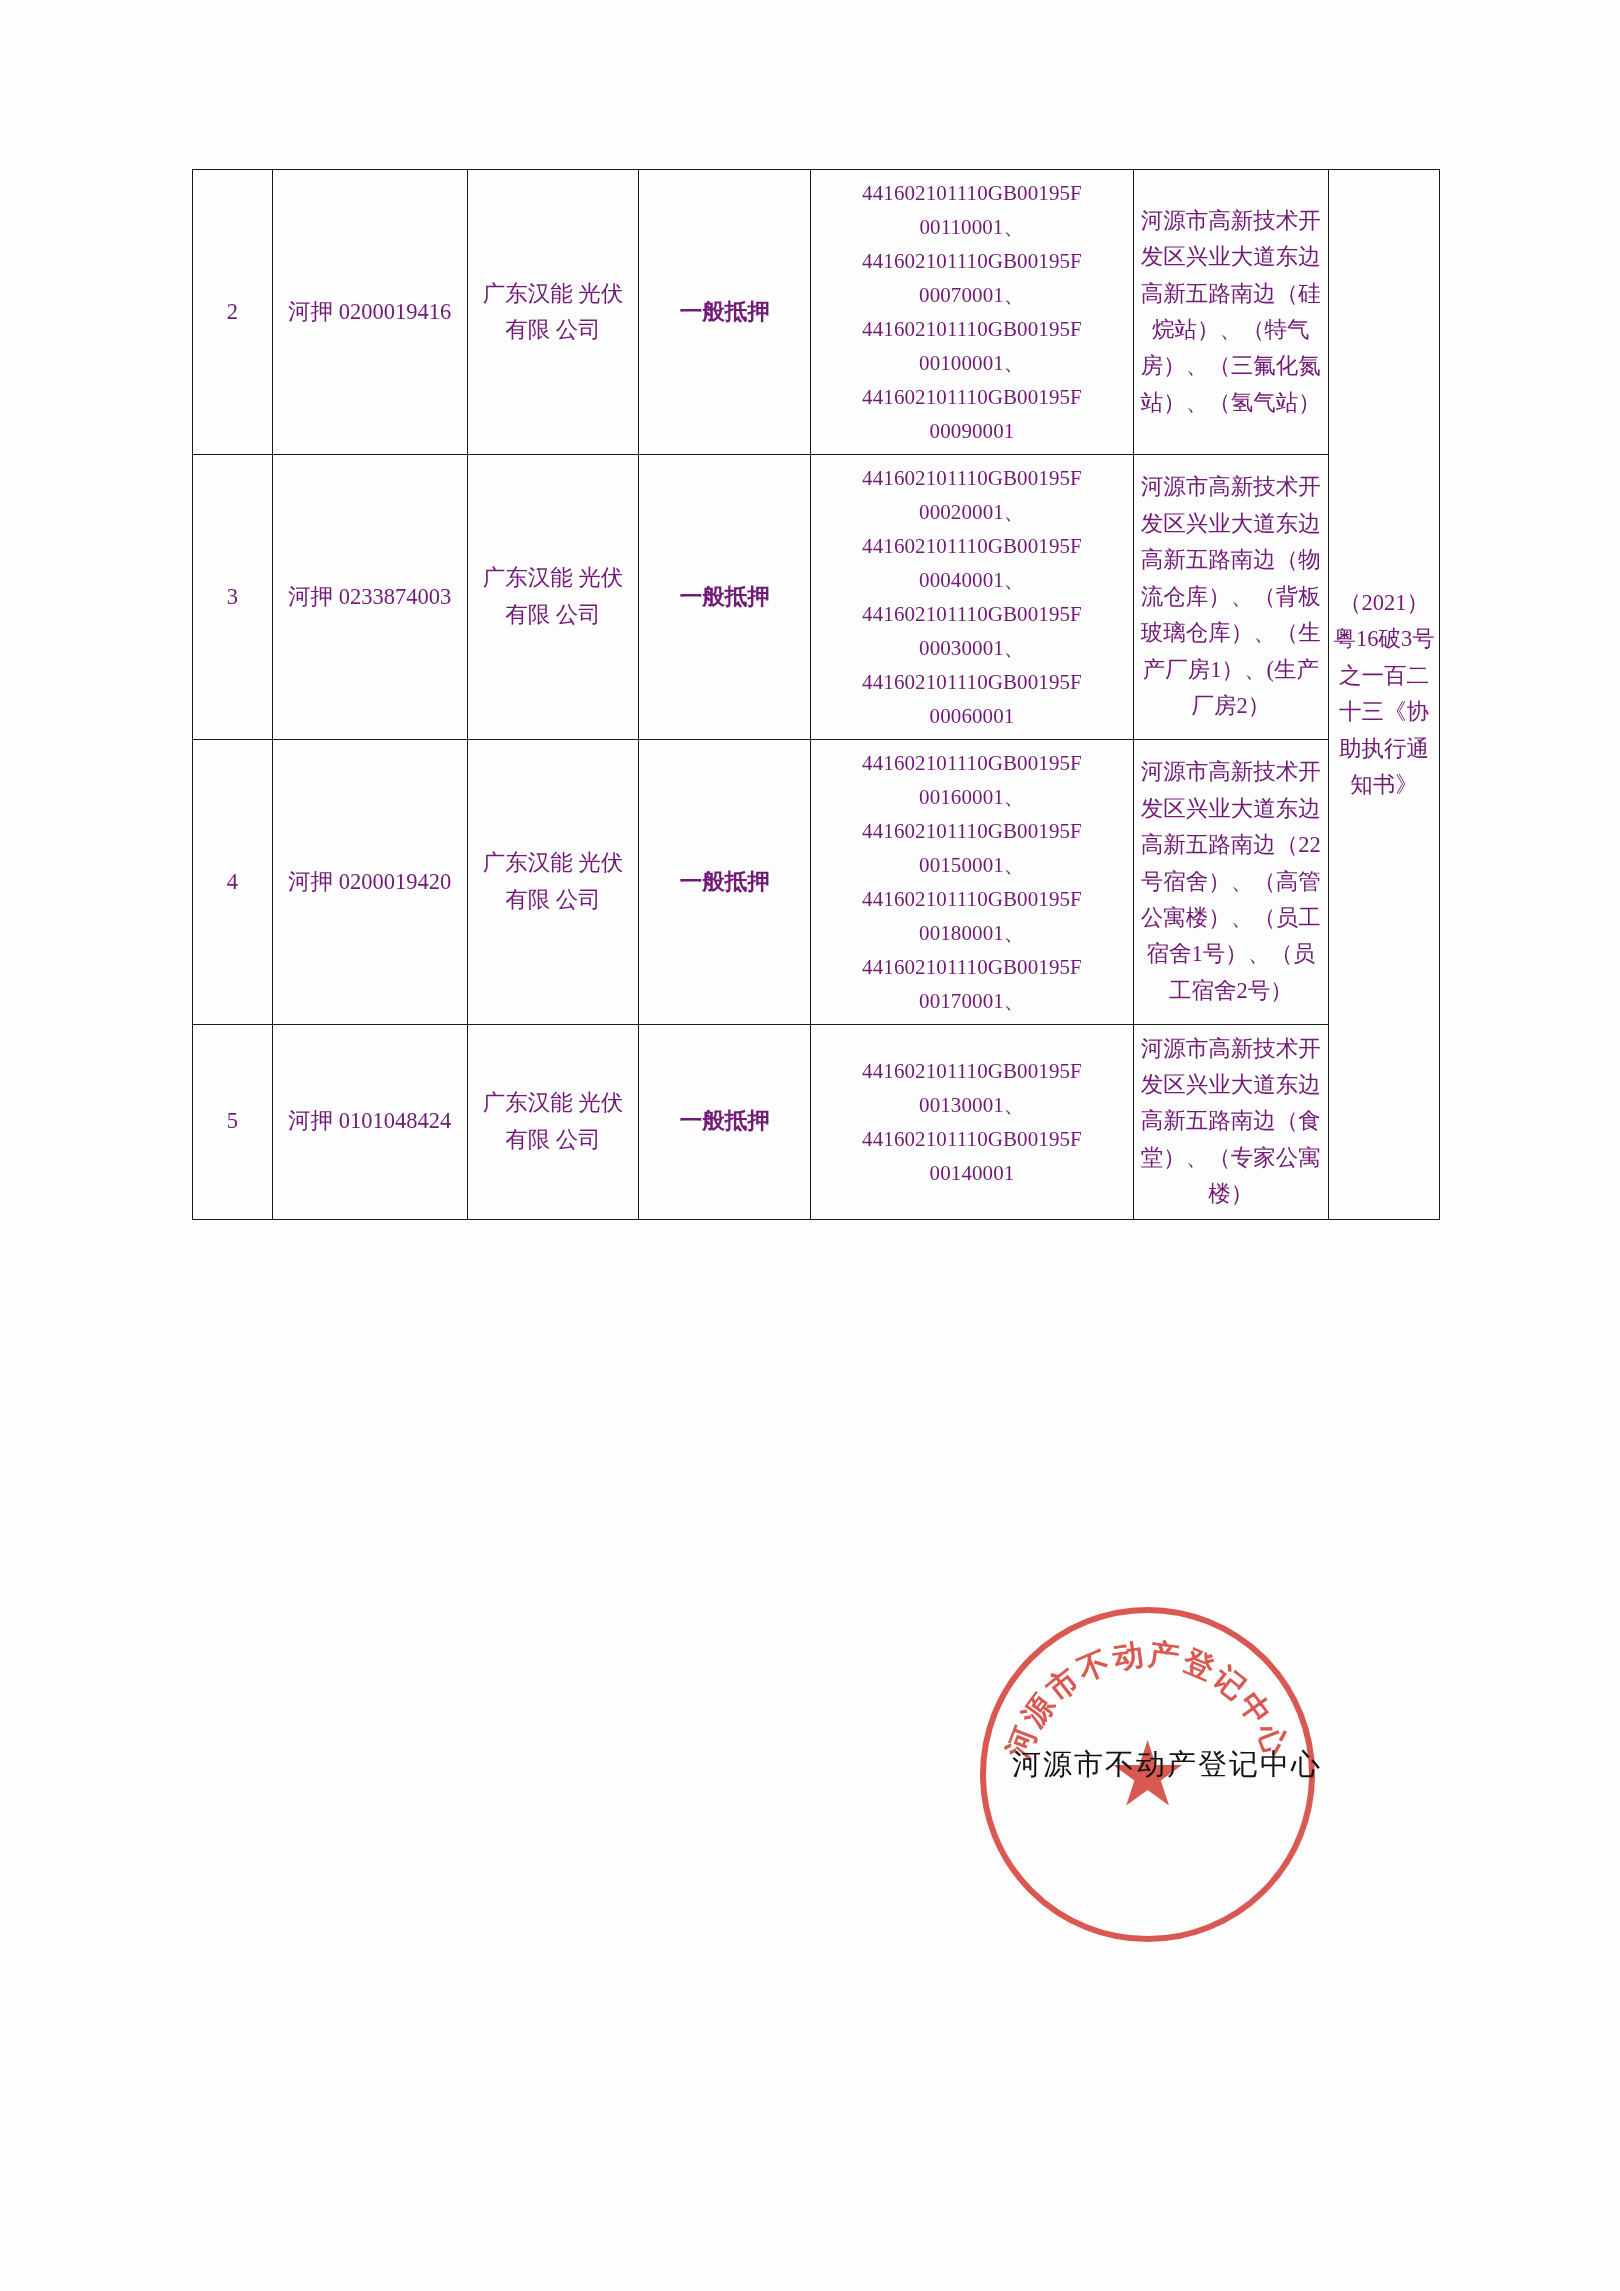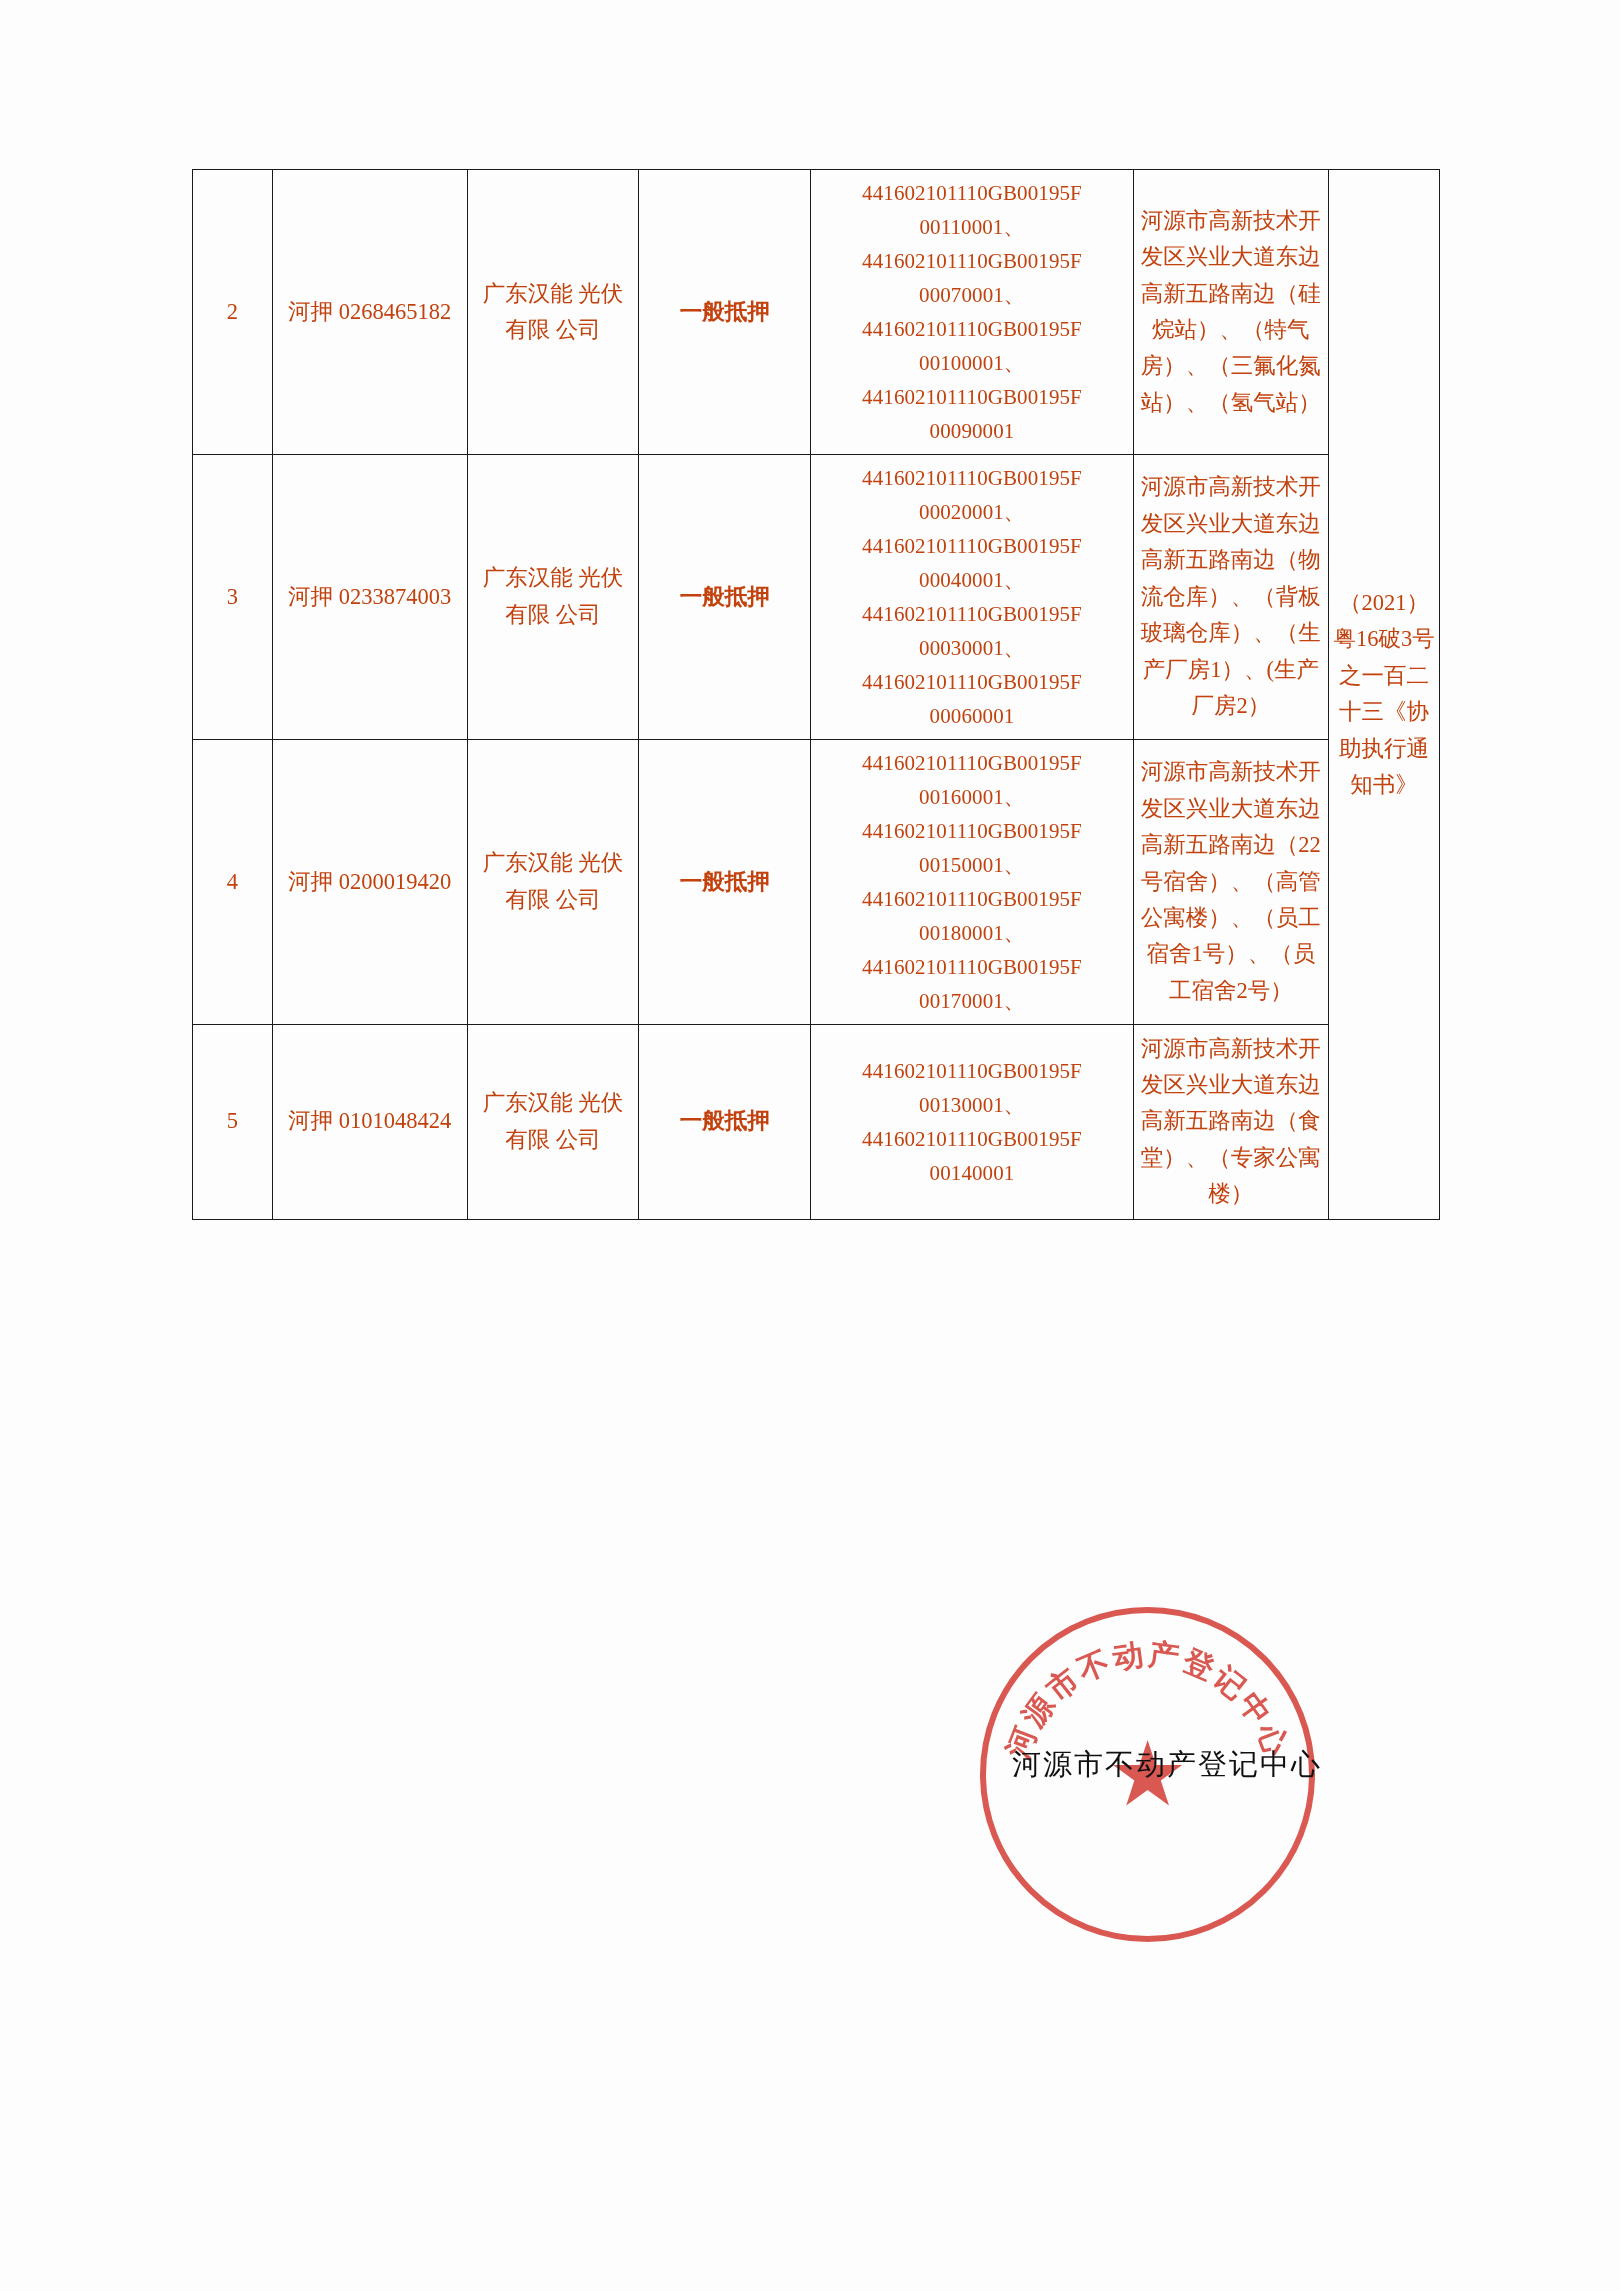--- a/index.html
+++ b/index.html
@@ -29,21 +29,21 @@
     width: 1237px;
     border-collapse: collapse;
     table-layout: fixed;
   }
   .doc-table td {
     border: 1.6px solid #1a1a1a;
     vertical-align: middle;
     text-align: center;
     padding: 5.9px 3.9px;
     line-height: 1.62;
-    color: #c2410c;
+    color: #701a75;
   }
 
   .col-idx    { width: 71px;  font-size: 22.5px; }
   .col-no     { width: 186px; font-size: 22.5px; }
   .col-owner  { width: 163px; font-size: 22.5px; }
   .col-type   { width: 163px; font-size: 22.5px; font-weight: bold; }
   .col-codes  { width: 314px; font-size: 21px; letter-spacing: 0.1px; }
   .col-addr   { width: 186px; font-size: 22.5px; }
   .col-note   { width: 103px; font-size: 22.5px; }
 
@@ -127,21 +127,21 @@
 <body>
 
 <div class="page">
 
   <table class="doc-table">
     <tbody>
 
       <tr>
         <td class="col-idx">2</td>
         <td class="col-no cell-lines">河押
-0268465182</td>
+0200019416</td>
         <td class="col-owner cell-lines">广东汉能
 光伏有限
 公司</td>
         <td class="col-type">一般抵押</td>
         <td class="col-codes codes-cell">
           <div>441602101110GB00195F</div>
           <div>00110001、</div>
           <div>441602101110GB00195F</div>
           <div>00070001、</div>
           <div>441602101110GB00195F</div>

